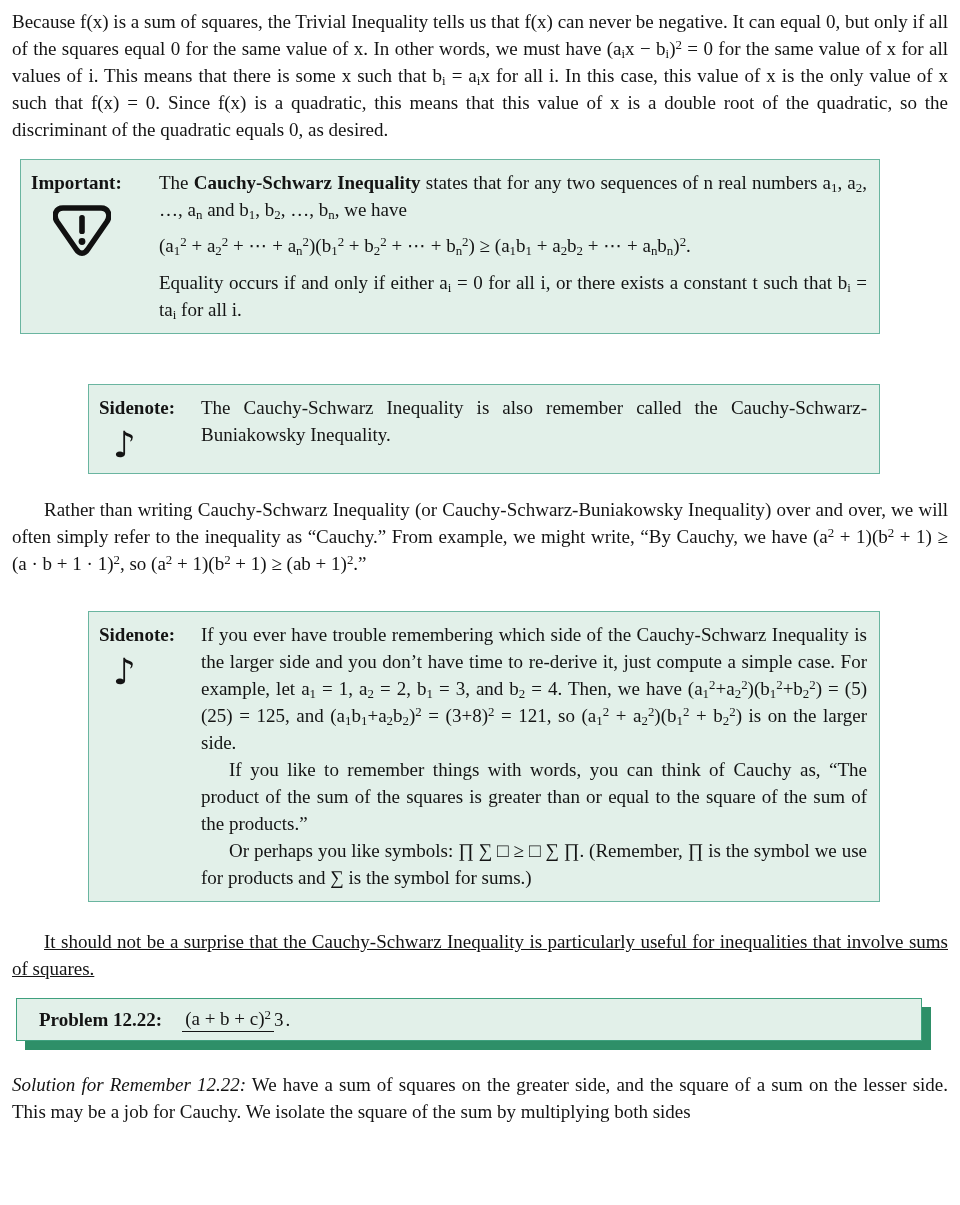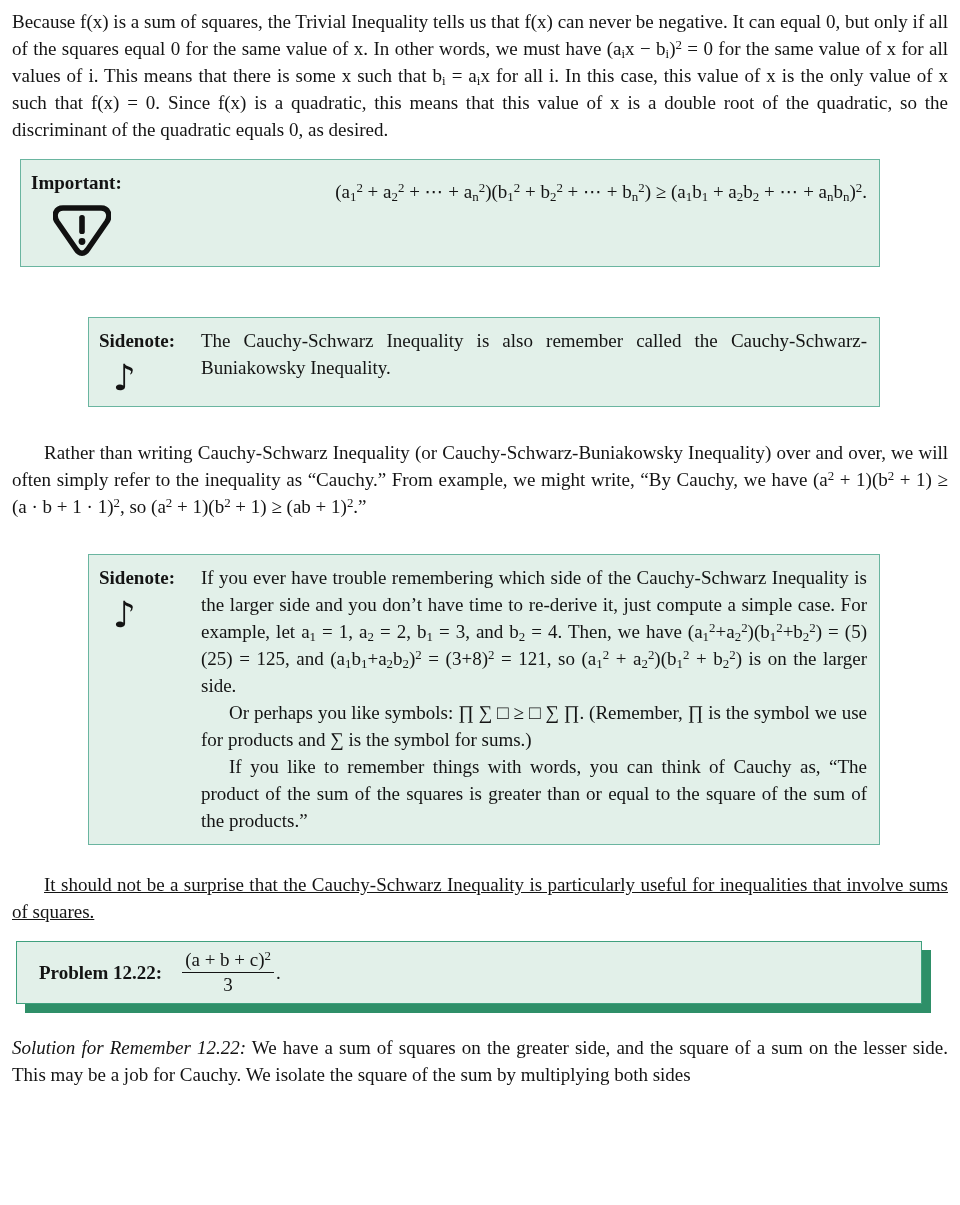--- a/index.html
+++ b/index.html
@@ -18,56 +18,56 @@
     font-family:"Liberation Serif","DejaVu Serif","DejaVu Sans",serif;
     font-size:19px;line-height:27px;
     padding:8px 12px 0 12px;
   }
   p{margin:0;text-align:justify;}
   sup,sub{font-size:0.68em;line-height:0;}
   sup{vertical-align:0.5em;}
   sub{vertical-align:-0.22em;}
   .indent{text-indent:32px;}
   .para-equality{margin-top:22px;}
-  .para-nickname{margin-top:32px;}
+  .para-nickname{margin-top:22px;}
   .para-useful{margin-top:26px;text-decoration:underline;}
 
   
   .note{
     margin:16px 68px 0 76px;
     background:var(--box_bg);
     border:1.5px solid var(--box_border);
     padding:9px 12px 10px 10px;
     display:grid;
   }
   .note.important{grid-template-columns:128px 1fr;margin-top:16px;margin-left:8px;}
   .note.sidenote{grid-template-columns:102px 1fr;}
   .note-label-cell{display:flex;flex-direction:column;align-items:flex-start;}
   .note-label{font-weight:bold;}
   .warning-icon{margin:8px 0 0 22px;}
   .music-note{font-size:36px;line-height:36px;margin:6px 0 0 14px;
     font-family:"DejaVu Sans","DejaVu Serif",sans-serif;}
   .sidenote1{margin-top:50px;}
   .sidenote2{margin-top:34px;}
-  .equation{text-align:right;margin:9px 0 10px 0;text-indent:0;}
+  .equation{text-align:left;margin:9px 0 10px 0;text-indent:0;}
   .note .body-p{text-align:justify;}
   .note .indent{text-indent:28px;}
 
   
   .problem-box{
     margin:16px 26px 0 4px;
     background:var(--box_bg);
     border:1.5px solid var(--problem_border);
     box-shadow:9px 9px 0 0 var(--problem_shadow);
     padding:7px 14px;
     display:flex;align-items:center;
   }
   .problem-label{font-weight:bold;margin-right:12px;white-space:nowrap;margin-left:8px;}
   .problem-statement{display:flex;align-items:center;}
-  .frac{display:inline-flex;flex-direction:column;align-items:center;
+  .frac{display:inline-flex;flex-direction:row;align-items:center;
     margin:0 2px 0 8px;line-height:22px;}
   .frac-num{padding:0 3px 1px 3px;border-bottom:1.6px solid var(--ink);}
   .frac-den{padding-top:1px;}
 
   .solution{margin-top:30px;}
   .solution-label{font-style:italic;}
 </style>
 </head>
 <body>
 
@@ -79,21 +79,23 @@
   <div class="note important">
     <div class="note-label-cell">
       <span class="note-label">Important:</span>
       <svg class="warning-icon" width="58" height="52" viewBox="0 0 58 52" aria-hidden="true">
         <path d="M10,4 L48,4 C55,4 58,11 54,17.5 L35,45 C31.5,50.5 26.5,50.5 23,45 L4,17.5 C0,11 3,4 10,4 Z" fill="none" stroke="#111" stroke-width="5.5" stroke-linejoin="round"></path>
         <rect x="26.2" y="11" width="5.6" height="19" rx="2.6" fill="#111"></rect>
         <circle cx="29" cy="37.5" r="3.4" fill="#111"></circle>
       </svg>
     </div>
     <div>
+      <p class="body-p"><span>The </span><b>Cauchy-Schwarz Inequality</b><span> states that for any two sequences of n real numbers a<sub>1</sub>, a<sub>2</sub>, …, a<sub>n</sub> and b<sub>1</sub>, b<sub>2</sub>, …, b<sub>n</sub>, we have</span></p>
       <p class="equation">(a<sub>1</sub><sup>2</sup> + a<sub>2</sub><sup>2</sup> + ⋯ + a<sub>n</sub><sup>2</sup>)(b<sub>1</sub><sup>2</sup> + b<sub>2</sub><sup>2</sup> + ⋯ + b<sub>n</sub><sup>2</sup>) ≥ (a<sub>1</sub>b<sub>1</sub> + a<sub>2</sub>b<sub>2</sub> + ⋯ + a<sub>n</sub>b<sub>n</sub>)<sup>2</sup>.</p>
+      <p class="body-p">Equality occurs if and only if either a<sub>i</sub> = 0 for all i, or there exists a constant t such that b<sub>i</sub> = ta<sub>i</sub> for all i.</p>
     </div>
   </div>
 
   <div class="note sidenote sidenote1">
     <div class="note-label-cell">
       <span class="note-label">Sidenote:</span>
       <span class="music-note">♪</span>
     </div>
     <div>
       <p class="body-p">The Cauchy-Schwarz Inequality is also remember called the Cauchy-Schwarz-Buniakowsky Inequality.</p>
@@ -102,22 +104,22 @@
 
   <p class="indent para-nickname">Rather than writing Cauchy-Schwarz Inequality (or Cauchy-Schwarz-Buniakowsky Inequality) over and over, we will often simply refer to the inequality as “Cauchy.”  From example, we might write, “By Cauchy, we have (a<sup>2</sup> + 1)(b<sup>2</sup> + 1) ≥ (a · b + 1 · 1)<sup>2</sup>, so (a<sup>2</sup> + 1)(b<sup>2</sup> + 1) ≥ (ab + 1)<sup>2</sup>.”</p>
 
   <div class="note sidenote sidenote2">
     <div class="note-label-cell">
       <span class="note-label">Sidenote:</span>
       <span class="music-note">♪</span>
     </div>
     <div>
       <p class="body-p">If you ever have trouble remembering which side of the Cauchy-Schwarz Inequality is the larger side and you don’t have time to re-derive it, just compute a simple case.  For example, let a<sub>1</sub> = 1, a<sub>2</sub> = 2, b<sub>1</sub> = 3, and b<sub>2</sub> = 4. Then, we have (a<sub>1</sub><sup>2</sup>+a<sub>2</sub><sup>2</sup>)(b<sub>1</sub><sup>2</sup>+b<sub>2</sub><sup>2</sup>) = (5)(25) = 125, and (a<sub>1</sub>b<sub>1</sub>+a<sub>2</sub>b<sub>2</sub>)<sup>2</sup> = (3+8)<sup>2</sup> = 121, so (a<sub>1</sub><sup>2</sup> + a<sub>2</sub><sup>2</sup>)(b<sub>1</sub><sup>2</sup> + b<sub>2</sub><sup>2</sup>) is on the larger side.</p>
+      <p class="body-p indent">If you like to remember things with words, you can think of Cauchy as, “The product of the sum of the squares is greater than or equal to the square of the sum of the products.”</p>
       <p class="body-p indent">Or perhaps you like symbols: ∏ ∑ □ ≥ □ ∑ ∏.  (Remember, ∏ is the symbol we use for products and ∑ is the symbol for sums.)</p>
-      <p class="body-p indent">If you like to remember things with words, you can think of Cauchy as, “The product of the sum of the squares is greater than or equal to the square of the sum of the products.”</p>
     </div>
   </div>
 
   <p class="indent para-useful">It should not be a surprise that the Cauchy-Schwarz Inequality is particularly useful for inequalities that involve sums of squares.</p>
 
   <div class="problem-box">
     <span class="problem-label">Problem 12.22:</span>
     <span class="problem-statement">
         <span class="frac">
           <span class="frac-num">(a + b + c)<sup>2</sup></span>

